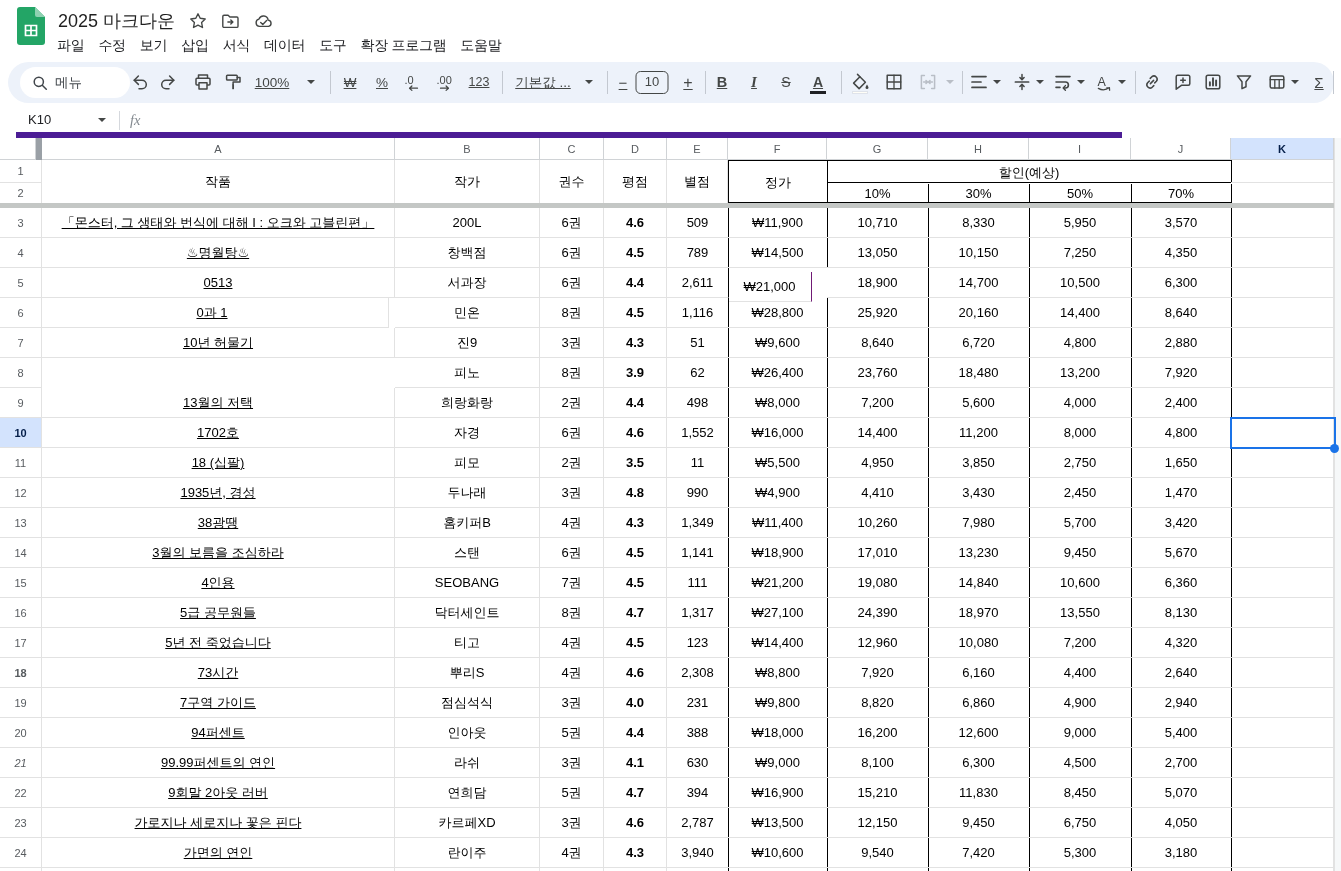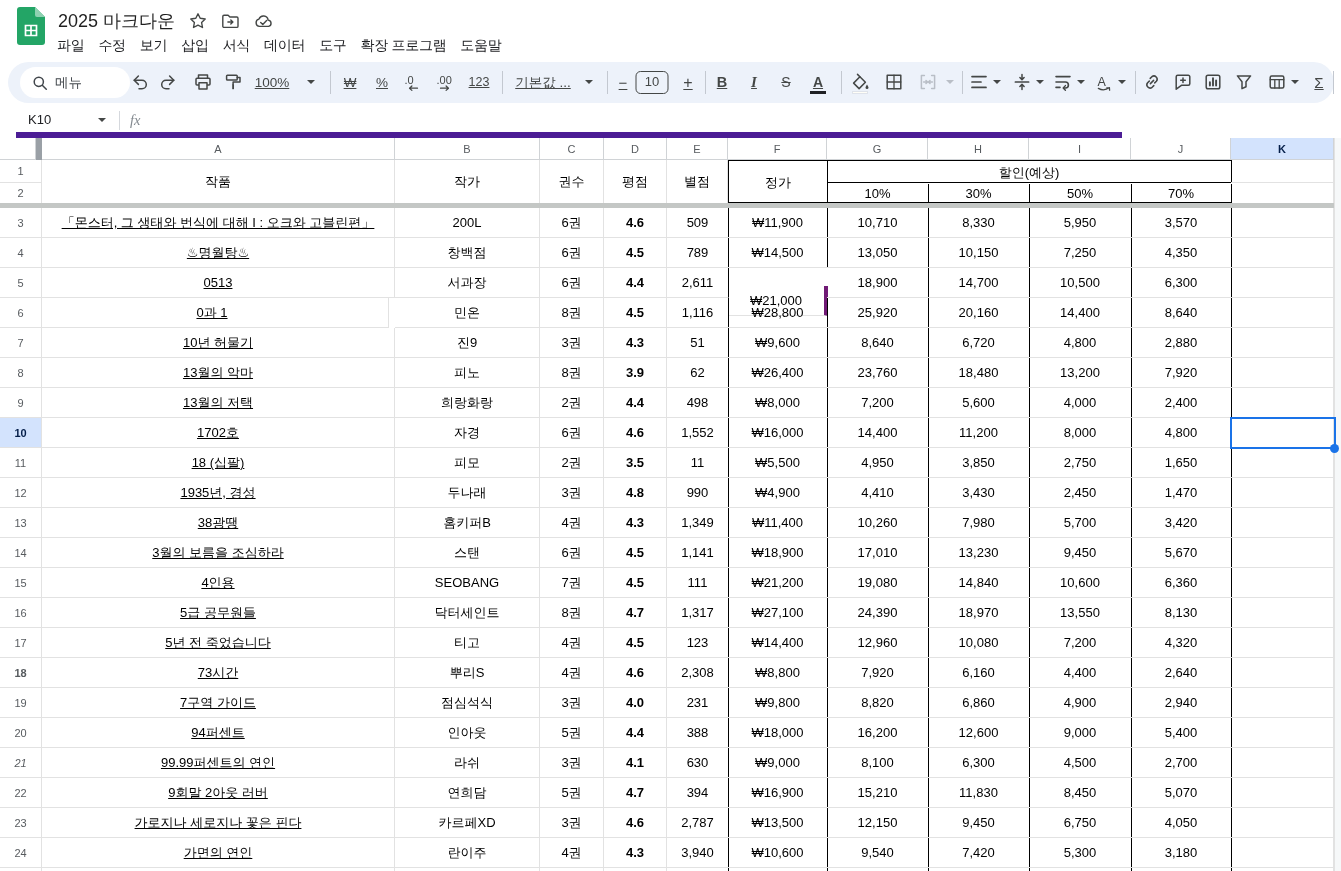--- a/index.html
+++ b/index.html
@@ -293,21 +293,21 @@
       <div style="left:928px;top:100px;width:102px;height:30px;position:absolute;line-height:30px;border-right:1px solid #000;border-bottom:1px solid #e2e2e2" class="cell">10,150</div>
       <div style="left:1029px;top:100px;width:103px;height:30px;position:absolute;line-height:30px;border-right:1px solid #000;border-bottom:1px solid #e2e2e2" class="cell">7,250</div>
       <div style="left:1131px;top:100px;width:101px;height:30px;position:absolute;line-height:30px;border-right:1px solid #000;border-bottom:1px solid #e2e2e2" class="cell">4,350</div>
       <div style="left:1231px;top:100px;width:103px;height:30px;position:absolute;line-height:30px;border-right:1px solid #e2e2e2;border-bottom:1px solid #e2e2e2" class="cell"></div>
       <div style="left:0;top:130px;width:42px;height:30px;position:absolute;line-height:30px;border-right:1px solid #e2e2e2;border-bottom:1px solid #e2e2e2;" class="hcell">5</div>
       <div style="left:42px;top:130px;width:353px;height:30px;position:absolute;line-height:30px;border-right:1px solid #e2e2e2;border-bottom:1px solid #e2e2e2" class="cell u">0513</div>
       <div style="left:395px;top:130px;width:145px;height:30px;position:absolute;line-height:30px;border-right:1px solid #e2e2e2;border-bottom:1px solid #e2e2e2" class="cell">서과장</div>
       <div style="left:540px;top:130px;width:64px;height:30px;position:absolute;line-height:30px;border-right:1px solid #e2e2e2;border-bottom:1px solid #e2e2e2" class="cell">6권</div>
       <div style="left:604px;top:130px;width:63px;height:30px;position:absolute;line-height:30px;border-right:1px solid #e2e2e2;border-bottom:1px solid #e2e2e2" class="cell b">4.4</div>
       <div style="left:667px;top:130px;width:62px;height:30px;position:absolute;line-height:30px;border-right:1px solid #000;border-bottom:1px solid #e2e2e2" class="cell">2,611</div>
-      <div style="left:728px;top:148px;width:100px;height:30px;position:absolute;line-height:30px;border-right:4px solid #701a75;border-bottom:1px solid #e2e2e2" class="cell">₩21,000</div>
+      <div style="left:728px;top:134px;width:84px;height:30px;position:absolute;line-height:30px;border-right:1px solid #701a75;border-bottom:1px solid #e2e2e2" class="cell">₩21,000</div>
       <div style="left:827px;top:130px;width:102px;height:30px;position:absolute;line-height:30px;border-right:1px solid #000;border-bottom:1px solid #e2e2e2" class="cell">18,900</div>
       <div style="left:928px;top:130px;width:102px;height:30px;position:absolute;line-height:30px;border-right:1px solid #000;border-bottom:1px solid #e2e2e2" class="cell">14,700</div>
       <div style="left:1029px;top:130px;width:103px;height:30px;position:absolute;line-height:30px;border-right:1px solid #000;border-bottom:1px solid #e2e2e2" class="cell">10,500</div>
       <div style="left:1131px;top:130px;width:101px;height:30px;position:absolute;line-height:30px;border-right:1px solid #000;border-bottom:1px solid #e2e2e2" class="cell">6,300</div>
       <div style="left:1231px;top:130px;width:103px;height:30px;position:absolute;line-height:30px;border-right:1px solid #e2e2e2;border-bottom:1px solid #e2e2e2" class="cell"></div>
       <div style="left:0;top:160px;width:42px;height:30px;position:absolute;line-height:30px;border-right:1px solid #e2e2e2;border-bottom:1px solid #e2e2e2;" class="hcell">6</div>
       <div style="left:36px;top:160px;width:353px;height:30px;position:absolute;line-height:30px;border-right:1px solid #e2e2e2;border-bottom:1px solid #e2e2e2" class="cell u">0과 1</div>
       <div style="left:395px;top:160px;width:145px;height:30px;position:absolute;line-height:30px;border-right:1px solid #e2e2e2;border-bottom:1px solid #e2e2e2" class="cell">민온</div>
       <div style="left:540px;top:160px;width:64px;height:30px;position:absolute;line-height:30px;border-right:1px solid #e2e2e2;border-bottom:1px solid #e2e2e2" class="cell">8권</div>
       <div style="left:604px;top:160px;width:63px;height:30px;position:absolute;line-height:30px;border-right:1px solid #e2e2e2;border-bottom:1px solid #e2e2e2" class="cell b">4.5</div>
@@ -324,21 +324,20 @@
       <div style="left:540px;top:190px;width:64px;height:30px;position:absolute;line-height:30px;border-right:1px solid #e2e2e2;border-bottom:1px solid #e2e2e2" class="cell">3권</div>
       <div style="left:604px;top:190px;width:63px;height:30px;position:absolute;line-height:30px;border-right:1px solid #e2e2e2;border-bottom:1px solid #e2e2e2" class="cell b">4.3</div>
       <div style="left:667px;top:190px;width:62px;height:30px;position:absolute;line-height:30px;border-right:1px solid #000;border-bottom:1px solid #e2e2e2" class="cell">51</div>
       <div style="left:728px;top:190px;width:100px;height:30px;position:absolute;line-height:30px;border-right:1px solid #000;border-bottom:1px solid #e2e2e2" class="cell">₩9,600</div>
       <div style="left:827px;top:190px;width:102px;height:30px;position:absolute;line-height:30px;border-right:1px solid #000;border-bottom:1px solid #e2e2e2" class="cell">8,640</div>
       <div style="left:928px;top:190px;width:102px;height:30px;position:absolute;line-height:30px;border-right:1px solid #000;border-bottom:1px solid #e2e2e2" class="cell">6,720</div>
       <div style="left:1029px;top:190px;width:103px;height:30px;position:absolute;line-height:30px;border-right:1px solid #000;border-bottom:1px solid #e2e2e2" class="cell">4,800</div>
       <div style="left:1131px;top:190px;width:101px;height:30px;position:absolute;line-height:30px;border-right:1px solid #000;border-bottom:1px solid #e2e2e2" class="cell">2,880</div>
       <div style="left:1231px;top:190px;width:103px;height:30px;position:absolute;line-height:30px;border-right:1px solid #e2e2e2;border-bottom:1px solid #e2e2e2" class="cell"></div>
       <div style="left:0;top:220px;width:42px;height:30px;position:absolute;line-height:30px;border-right:1px solid #e2e2e2;border-bottom:1px solid #e2e2e2;" class="hcell">8</div>
-      <div style="left:42px;top:220px;width:353px;height:30px;position:absolute;line-height:30px;border-right:1px solid #e2e2e2;border-bottom:1px solid #e2e2e2" class="cell u">13월의 악마</div>
       <div style="left:395px;top:220px;width:145px;height:30px;position:absolute;line-height:30px;border-right:1px solid #e2e2e2;border-bottom:1px solid #e2e2e2" class="cell">피노</div>
       <div style="left:540px;top:220px;width:64px;height:30px;position:absolute;line-height:30px;border-right:1px solid #e2e2e2;border-bottom:1px solid #e2e2e2" class="cell">8권</div>
       <div style="left:604px;top:220px;width:63px;height:30px;position:absolute;line-height:30px;border-right:1px solid #e2e2e2;border-bottom:1px solid #e2e2e2" class="cell b">3.9</div>
       <div style="left:667px;top:220px;width:62px;height:30px;position:absolute;line-height:30px;border-right:1px solid #000;border-bottom:1px solid #e2e2e2" class="cell">62</div>
       <div style="left:728px;top:220px;width:100px;height:30px;position:absolute;line-height:30px;border-right:1px solid #000;border-bottom:1px solid #e2e2e2" class="cell">₩26,400</div>
       <div style="left:827px;top:220px;width:102px;height:30px;position:absolute;line-height:30px;border-right:1px solid #000;border-bottom:1px solid #e2e2e2" class="cell">23,760</div>
       <div style="left:928px;top:220px;width:102px;height:30px;position:absolute;line-height:30px;border-right:1px solid #000;border-bottom:1px solid #e2e2e2" class="cell">18,480</div>
       <div style="left:1029px;top:220px;width:103px;height:30px;position:absolute;line-height:30px;border-right:1px solid #000;border-bottom:1px solid #e2e2e2" class="cell">13,200</div>
       <div style="left:1131px;top:220px;width:101px;height:30px;position:absolute;line-height:30px;border-right:1px solid #000;border-bottom:1px solid #e2e2e2" class="cell">7,920</div>
       <div style="left:1231px;top:220px;width:103px;height:30px;position:absolute;line-height:30px;border-right:1px solid #e2e2e2;border-bottom:1px solid #e2e2e2" class="cell"></div>

